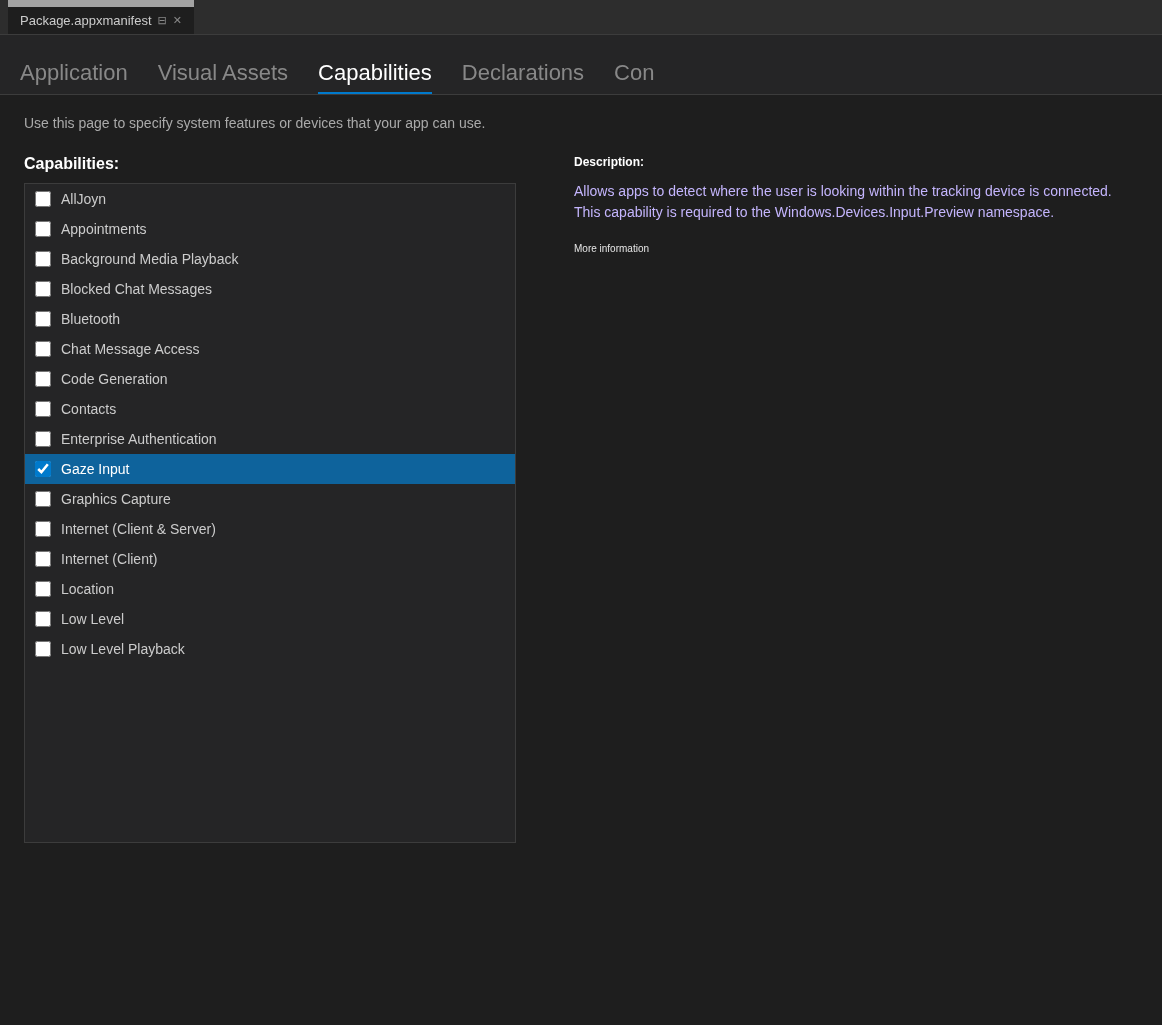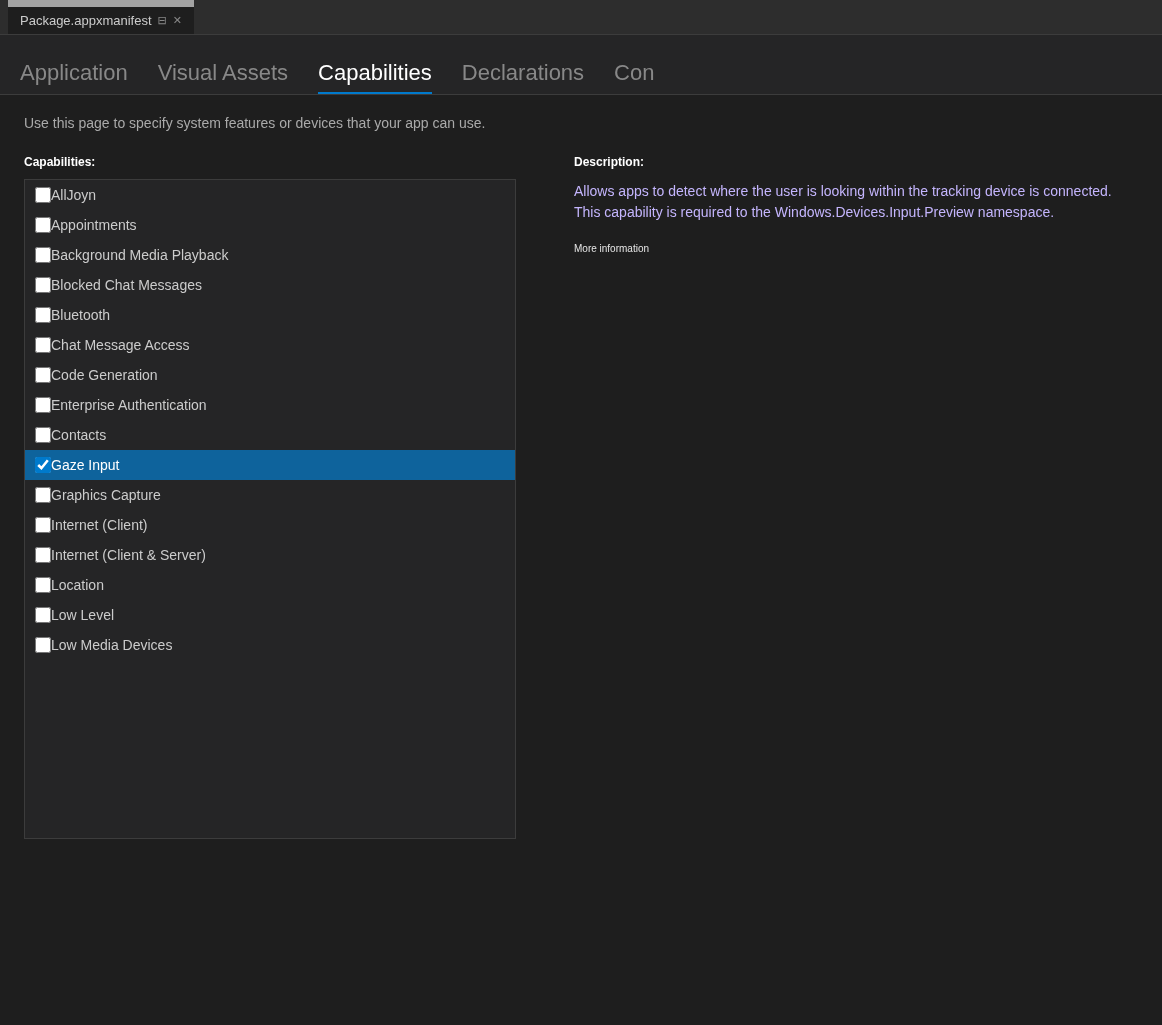--- a/index.html
+++ b/index.html
@@ -95,21 +95,21 @@
     
     .left-panel {
       width: 510px;
       flex-shrink: 0;
     }
 
     .section-label {
       font-weight: 700;
       color: #ffffff;
       margin-bottom: 10px;
-      font-size: 12px;
+      font-size: 16px;
     }
 
     .capabilities-list-container {
       border: 1px solid #3c3c3c;
       position: relative;
       width: 492px;
       height: 660px;
       overflow: hidden;
       background: #252526;
     }
@@ -129,20 +129,21 @@
       background: #2d2d2d;
     }
     .capabilities-list::-webkit-scrollbar-thumb {
       background: #555;
       border: 3px solid #2d2d2d;
     }
 
     .capability-item {
       display: flex;
       align-items: center;
+      gap: 10px;
       padding: 7px 10px;
       cursor: pointer;
       color: #cccccc;
       font-size: 14px;
     }
 
     .capability-item.selected {
       background: #0e639c;
       color: #ffffff;
       align-items: center;
@@ -237,53 +238,53 @@
             <li class="capability-item">
               <input type="checkbox" style="">
               <span>Chat Message Access</span>
             </li>
             <li class="capability-item">
               <input type="checkbox" style="">
               <span>Code Generation</span>
             </li>
             <li class="capability-item">
               <input type="checkbox" style="">
+              <span>Contacts</span>
+            </li>
+            <li class="capability-item">
+              <input type="checkbox" style="">
               <span>Enterprise Authentication</span>
-            </li>
-            <li class="capability-item">
-              <input type="checkbox" style="">
-              <span>Contacts</span>
             </li>
             <li class="capability-item selected">
               <input type="checkbox" checked="" style="">
               <span>Gaze Input</span>
             </li>
             <li class="capability-item">
               <input type="checkbox" style="">
               <span>Graphics Capture</span>
             </li>
             <li class="capability-item">
               <input type="checkbox" style="">
+              <span>Internet (Client &amp; Server)</span>
+            </li>
+            <li class="capability-item">
+              <input type="checkbox" style="">
               <span>Internet (Client)</span>
             </li>
             <li class="capability-item">
               <input type="checkbox" style="">
-              <span>Internet (Client &amp; Server)</span>
-            </li>
-            <li class="capability-item">
-              <input type="checkbox" style="">
               <span>Location</span>
             </li>
             <li class="capability-item">
               <input type="checkbox" style="">
               <span>Low Level</span>
             </li>
             <li class="capability-item">
               <input type="checkbox" style="">
-              <span>Low Media Devices</span>
+              <span>Low Level Playback</span>
             </li>
           </ul>
       </div>
     </div>
 
     <div class="right-panel">
       <div class="description-label">Description:</div>
       <p class="description-text">Allows apps to detect where the user is looking within the tracking device is connected. This capability is required to the Windows.Devices.Input.Preview namespace.</p>
       <a class="more-info-link" href="#">More information</a>
     </div>

